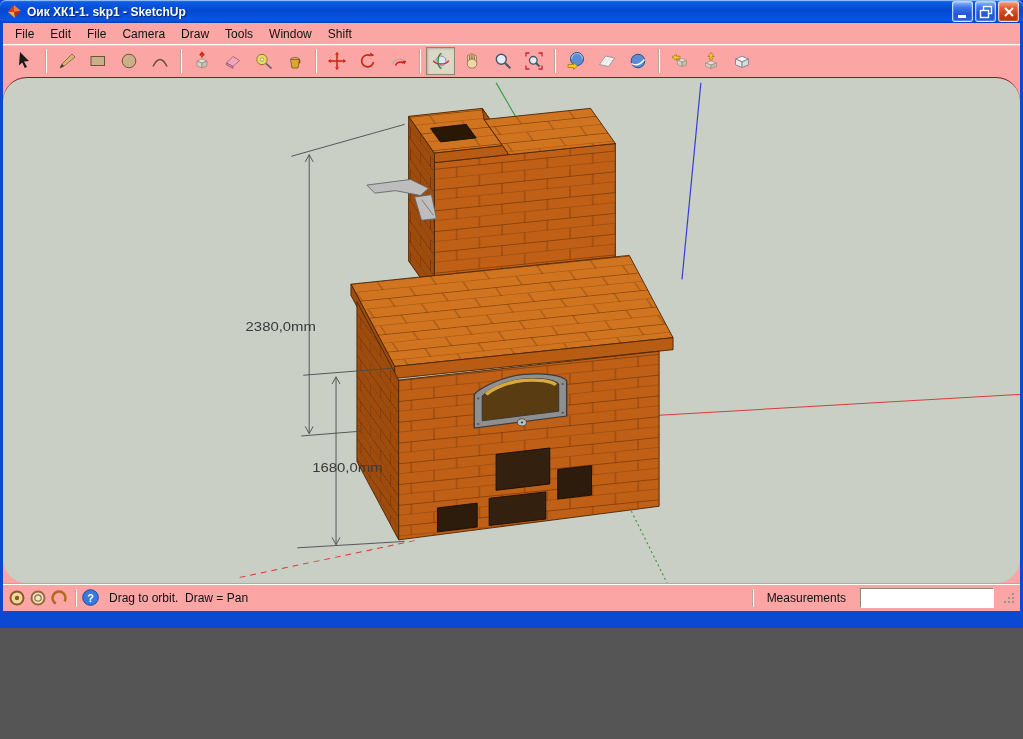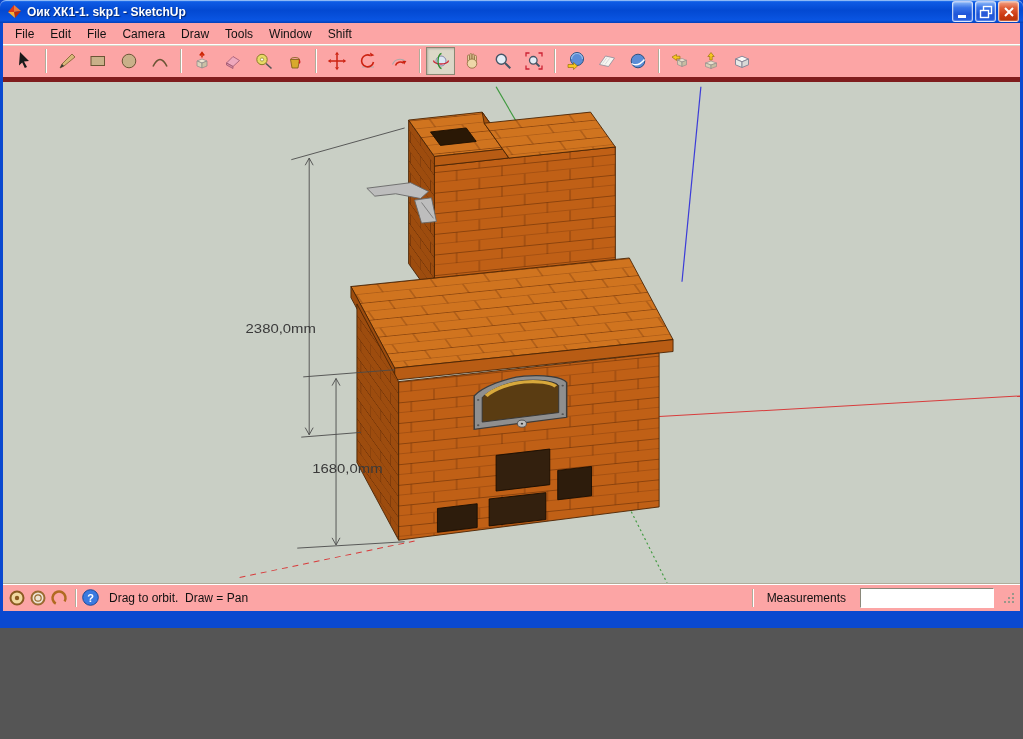--- a/index.html
+++ b/index.html
@@ -23,21 +23,21 @@
   .chrome{flex:1;margin:0 3px 17px 3px;background:#fca5a5;display:flex;flex-direction:column;min-height:0;}
   .menubar{height:21px;flex:0 0 21px;display:flex;align-items:center;padding-left:4px;font-size:12px;color:#111;}
   .mi{padding:3px 8px;}
   .toolbar{height:32px;flex:0 0 32px;display:flex;align-items:center;padding-left:6px;
     border-top:1px solid #fff;box-shadow:inset 0 1px 0 #d8d4c4;}
   .tb{width:29px;height:28px;border:1px solid transparent;background:transparent;padding:0;margin:0 1px;
     display:flex;align-items:center;justify-content:center;}
   .tb.active{border:1px solid #8a8773;background:#dcd8c8;box-shadow:inset 1px 1px 2px rgba(0,0,0,.18);}
   .sep{width:1px;height:24px;background:#b0ac9a;box-shadow:1px 0 0 #fff;margin:0 5px;}
   
-  .viewport{flex:1;min-height:0;position:relative;background:#c9cfc5;border-top:5px solid #7f1d1d;}
+  .viewport{flex:1;min-height:0;position:relative;background:#c9cfc5;border-top:1px solid #7f1d1d;border-radius:24px;}
   .viewport svg.scene{position:absolute;inset:0;width:100%;height:100%;display:block;}
   
   .statusbar{height:27px;flex:0 0 27px;display:flex;align-items:center;gap:6px;padding:0 4px;
     border-top:1px solid #b0ac9a;box-shadow:inset 0 1px 0 #fff;font-size:12px;color:#111;}
   .sdiv{width:1px;height:18px;background:#b0ac9a;box-shadow:1px 0 0 #fff;}
   .hint{flex:1;white-space:pre;padding-left:4px;}
   .meas-label{padding:0 8px;color:#111;}
   .meas-box{width:126px;height:18px;background:#fff;border:1px solid;border-color:#8a887a #fff #fff #8a887a;
     font-family:"Liberation Sans",sans-serif;font-size:12px;padding:0 3px;}
   .grip{margin-left:2px;}

